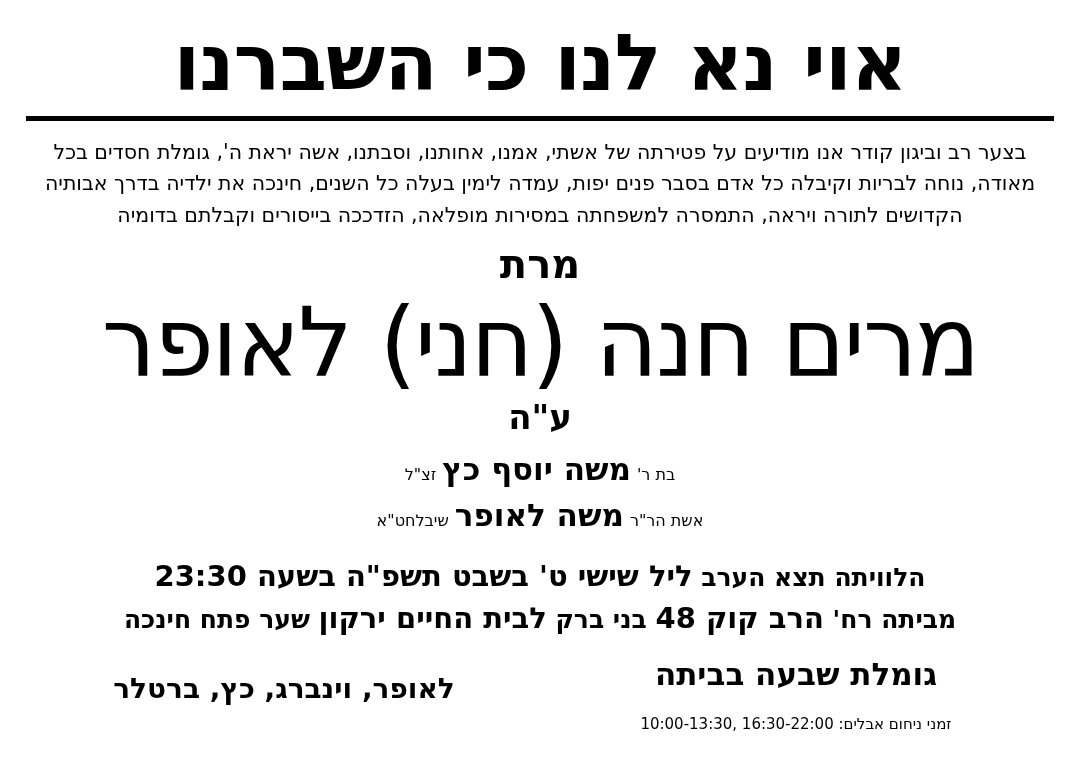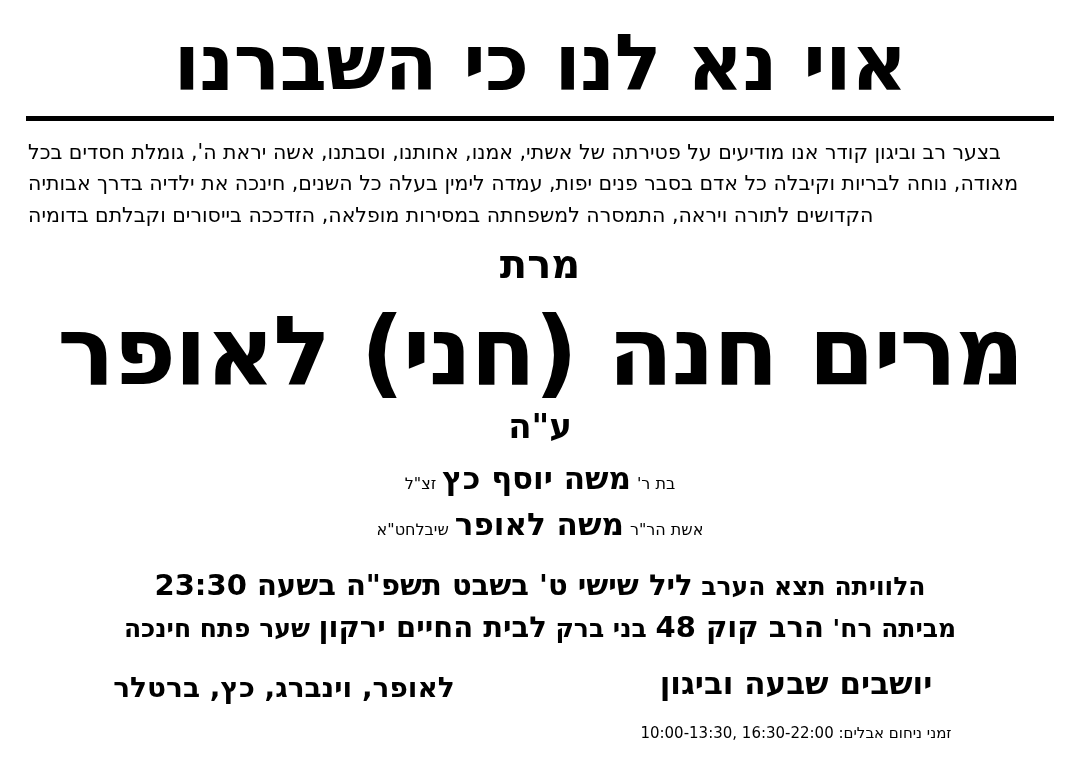--- a/index.html
+++ b/index.html
@@ -37,40 +37,40 @@
   .rule {
     border-bottom: 5px solid #000;
     margin: 12px 4px 0 4px;
   }
 
   
   .intro {
     font-size: 20.5px;
     line-height: 1.55;
     margin: 16px 6px 0 6px;
-    text-align: left;
+    text-align: center;
     font-weight: normal;
   }
   .intro p { margin: 0; }
 
   
   .honorific-top {
     font-size: 40px;
     font-weight: bold;
     margin-top: 12px;
     line-height: 1;
   }
 
   
   .name {
     font-size: 96px;
-    font-weight: bold;
+    font-weight: normal;
     line-height: 1.05;
     letter-spacing: -2px;
-    margin-top: 18px;
+    margin-top: 9px;
     white-space: nowrap;
   }
   .honorific-bottom {
     font-size: 34px;
     font-weight: bold;
     margin-top: 6px;
     line-height: 1;
   }
 
   
@@ -123,21 +123,21 @@
     direction: rtl;
   }
   .families-title {
     font-size: 24px;
     font-weight: bold;
     line-height: 1.15;
   }
   .families-names {
     font-size: 28px;
     font-weight: bold;
-    margin-top: 6px;
+    margin-top: 16px;
     line-height: 1.15;
   }
 </style>
 </head>
 <body>
 
 <div class="poster">
 
   <div class="headline">אוי נא לנו כי השברנו</div>
   <div class="rule"></div>
@@ -174,21 +174,21 @@
       <span>מביתה רח'</span>
       <span class="em">הרב קוק 48</span>
       <span>בני ברק</span>
       <span class="em">לבית החיים ירקון</span>
       <span>שער פתח חינכה</span>
     </div>
   </div>
 
   <div class="bottom">
     <div class="bottom-col bottom-right">
-      <div class="shiva-title">יושבים שבעה וביגון</div>
+      <div class="shiva-title">גומלת שבעה בביתה</div>
       <div class="shiva-hours">
         <span>זמני ניחום אבלים:</span>
         <span>16:30-22:00 ,10:00-13:30</span>
       </div>
     </div>
     <div class="bottom-col bottom-left">
       <div class="families-names">לאופר, וינברג, כץ, ברטלר</div>
     </div>
   </div>
 

